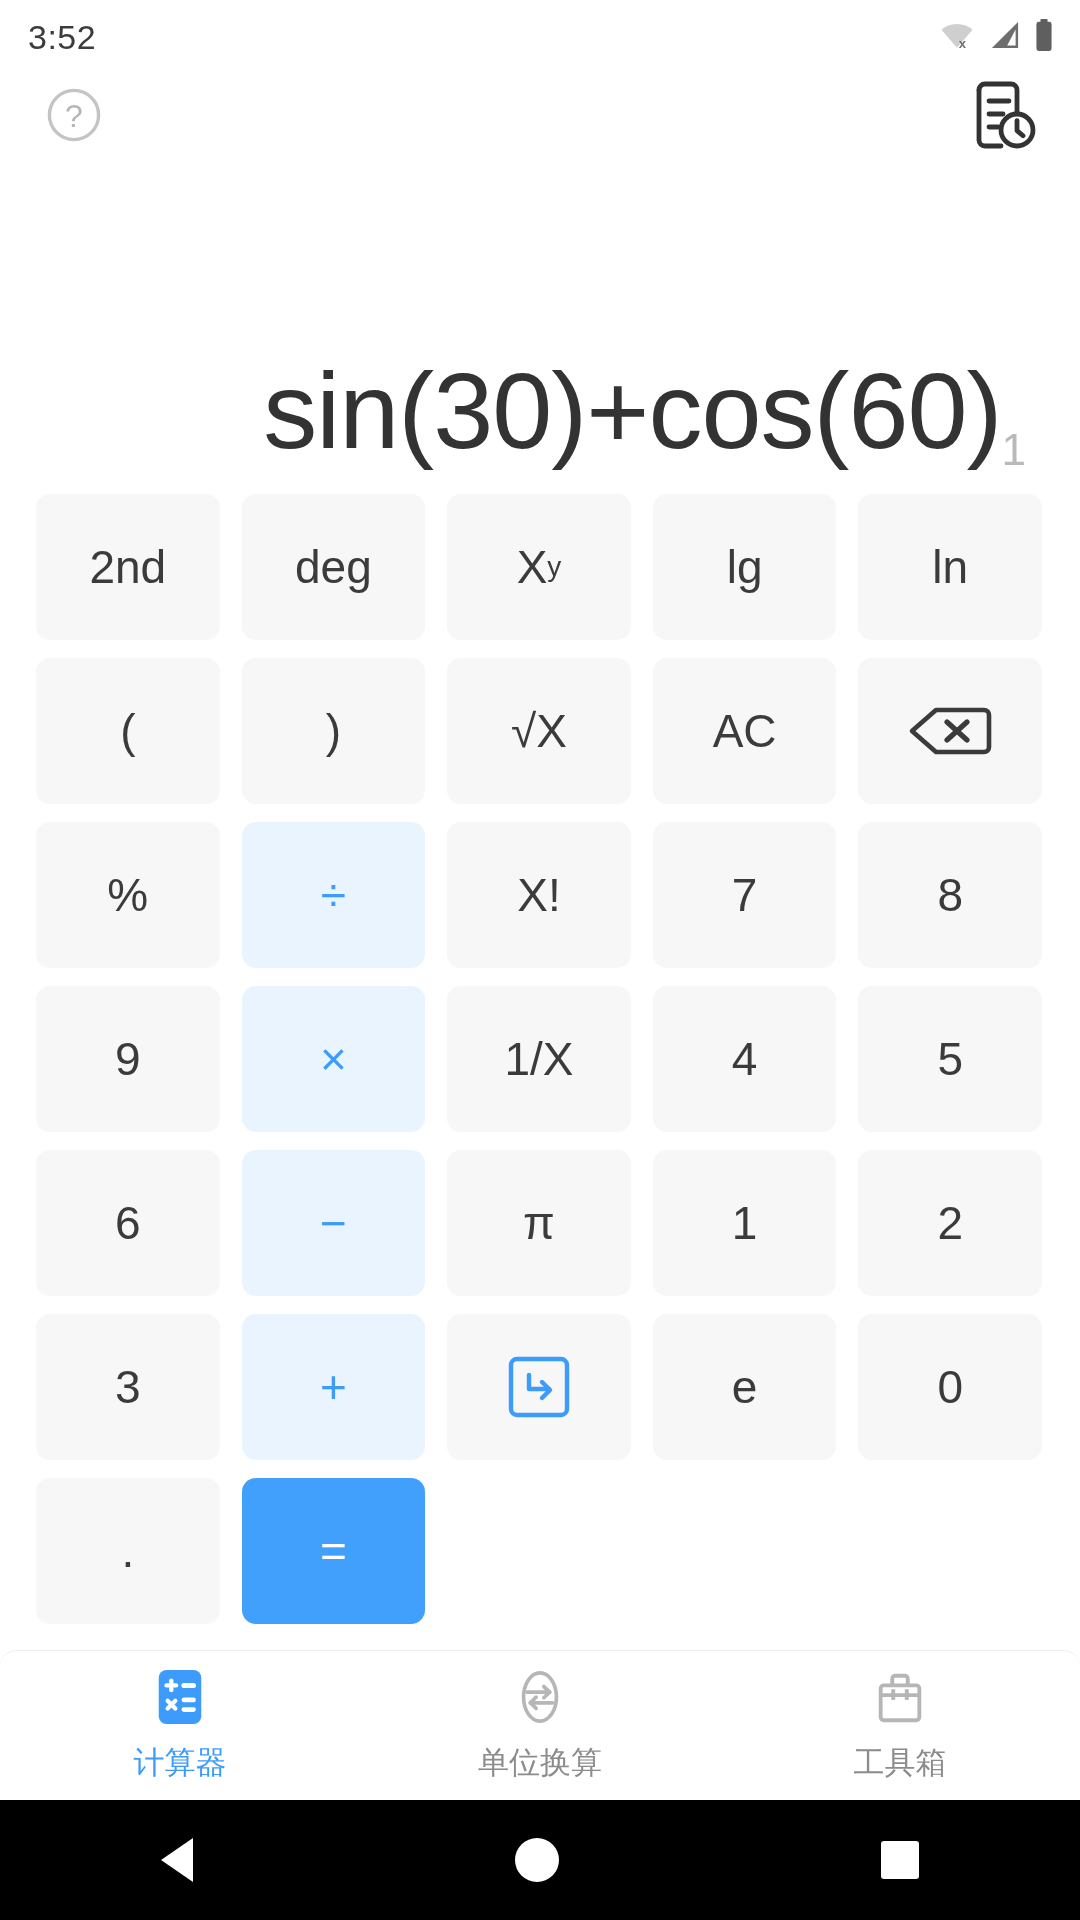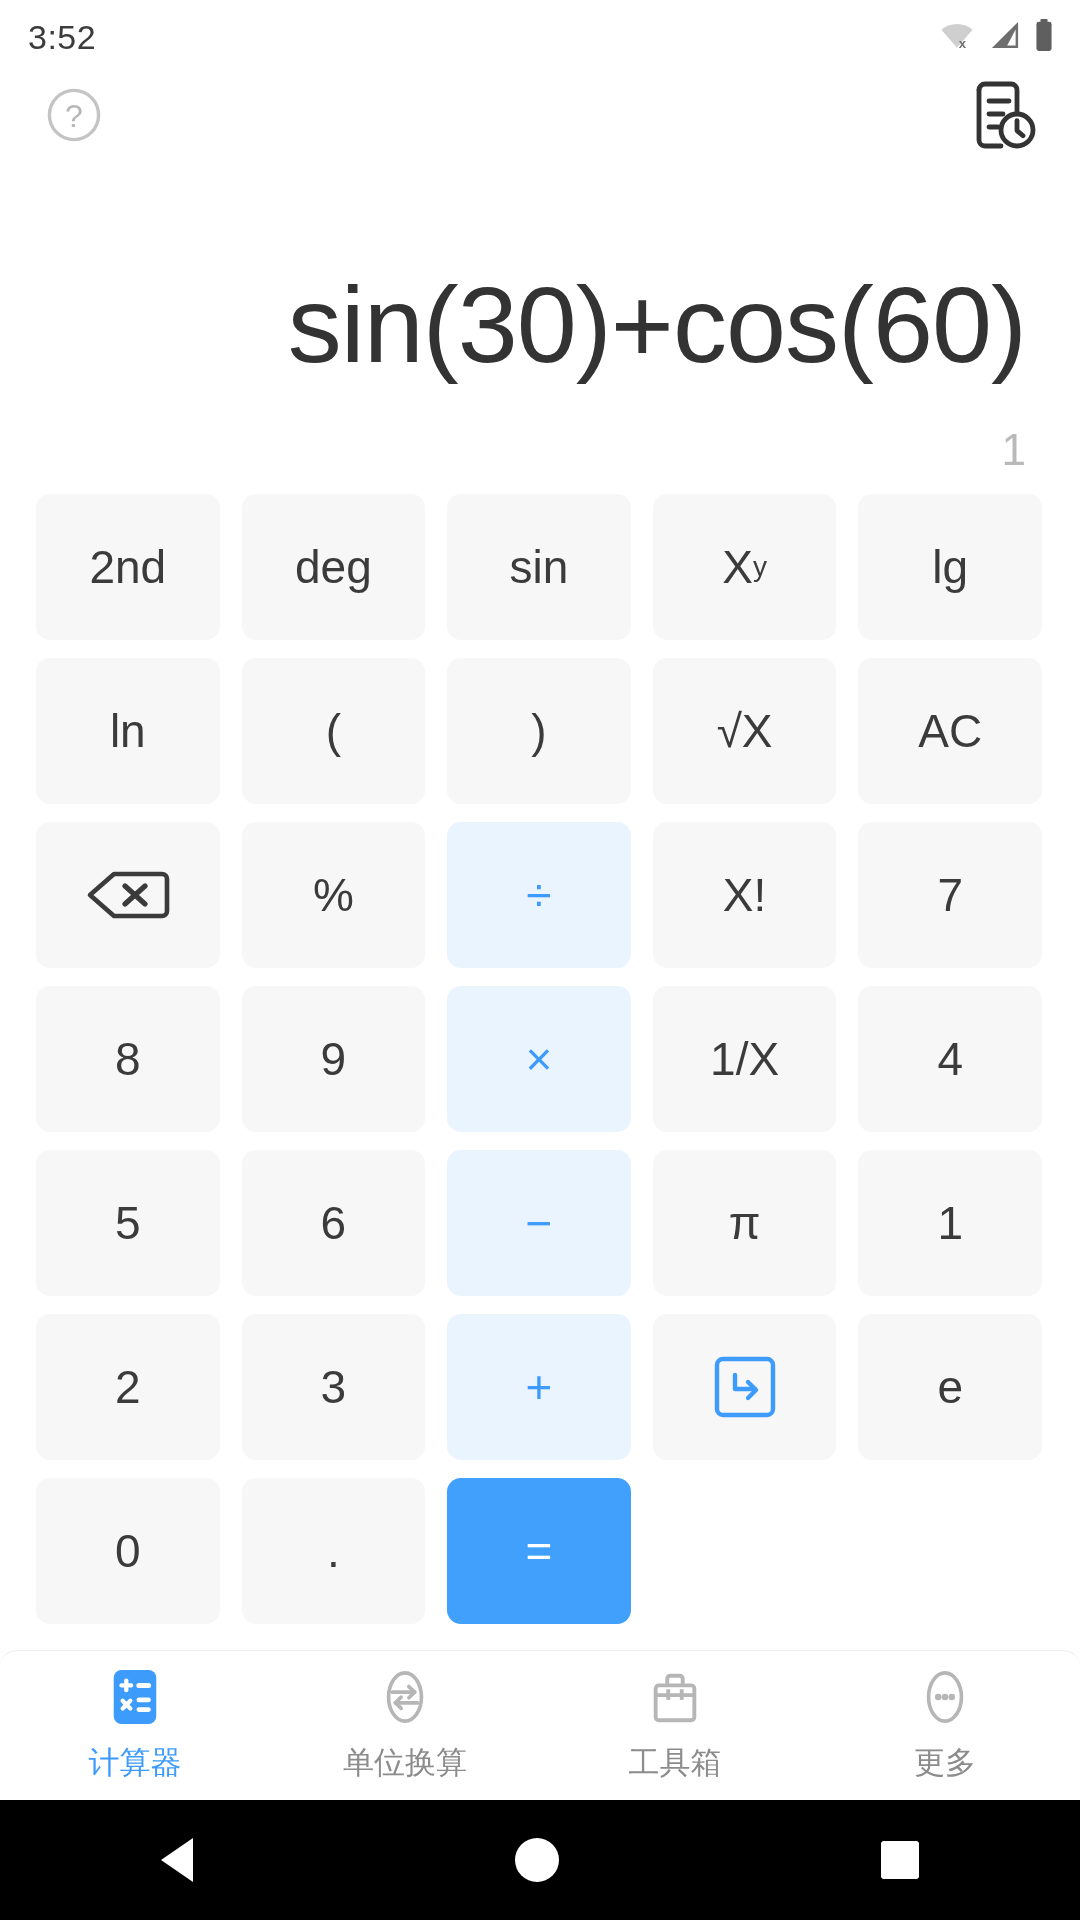--- a/index.html
+++ b/index.html
@@ -25,21 +25,21 @@
   .topbar {
     height:110px; flex:0 0 110px;
     display:flex; align-items:center; justify-content:space-between;
     padding:0 42px 0 46px;
   }
   .icon-btn { display:flex; align-items:center; justify-content:center; }
 
   
   .display {
     flex:0 0 300px;
-    display:flex; flex-direction:column;
+    display:flex; flex-direction:row;
     justify-content:flex-end; align-items:flex-end;
     padding:0 54px 0 40px;
   }
   .expression {
     font-size:108px; color:#333333; line-height:1.12;
     white-space:nowrap; font-weight:400; letter-spacing:-1px;
   }
   .result {
     font-size:44px; color:#b9b9b9; margin-top:42px; line-height:1;
     font-weight:400;
@@ -148,23 +148,20 @@
     <div class="expression">sin(30)+cos(60)</div>
     <div class="result">1</div>
   </div>
 
   <div class="keypad" id="keypad">
       <div class="key">
         <span>2nd</span>
       </div>
       <div class="key">
         <span>deg</span>
-      </div>
-      <div class="key">
-        <span>sin</span>
       </div>
       <div class="key">
         <span>X</span>
         <span class="sup">y</span>
       </div>
       <div class="key">
         <span>lg</span>
       </div>
       <div class="key">
         <span>ln</span>
@@ -287,29 +284,20 @@
       <div class="tab">
         <span><svg width="58" height="58" viewBox="0 0 30 30">
             <rect x="5" y="9" width="20" height="18" rx="1.6" fill="none" stroke="#b6b6b6" stroke-width="2"></rect>
             <path d="M11 9V5.5a1.5 1.5 0 0 1 1.5-1.5h5A1.5 1.5 0 0 1 19 5.5V9" fill="none" stroke="#b6b6b6" stroke-width="2"></path>
             <line x1="5" y1="14" x2="25" y2="14" stroke="#b6b6b6" stroke-width="2"></line>
             <line x1="11.5" y1="11" x2="11.5" y2="16.5" stroke="#b6b6b6" stroke-width="2"></line>
             <line x1="18.5" y1="11" x2="18.5" y2="16.5" stroke="#b6b6b6" stroke-width="2"></line>
           </svg></span>
         <span class="tab-label">工具箱</span>
       </div>
-      <div class="tab">
-        <span><svg width="58" height="58" viewBox="0 0 30 30">
-            <ellipse cx="15" cy="15" rx="8.5" ry="12.5" fill="none" stroke="#b6b6b6" stroke-width="1.9"></ellipse>
-            <circle cx="11.5" cy="15" r="1.7" fill="#b6b6b6"></circle>
-            <circle cx="15" cy="15" r="1.7" fill="#b6b6b6"></circle>
-            <circle cx="18.5" cy="15" r="1.7" fill="#b6b6b6"></circle>
-          </svg></span>
-        <span class="tab-label">更多</span>
-      </div>
     </div>
 
   <div class="navbar">
     <div class="nav-back"></div>
     <div class="nav-home"></div>
     <div class="nav-recent"></div>
   </div>
 
 </div>
 

